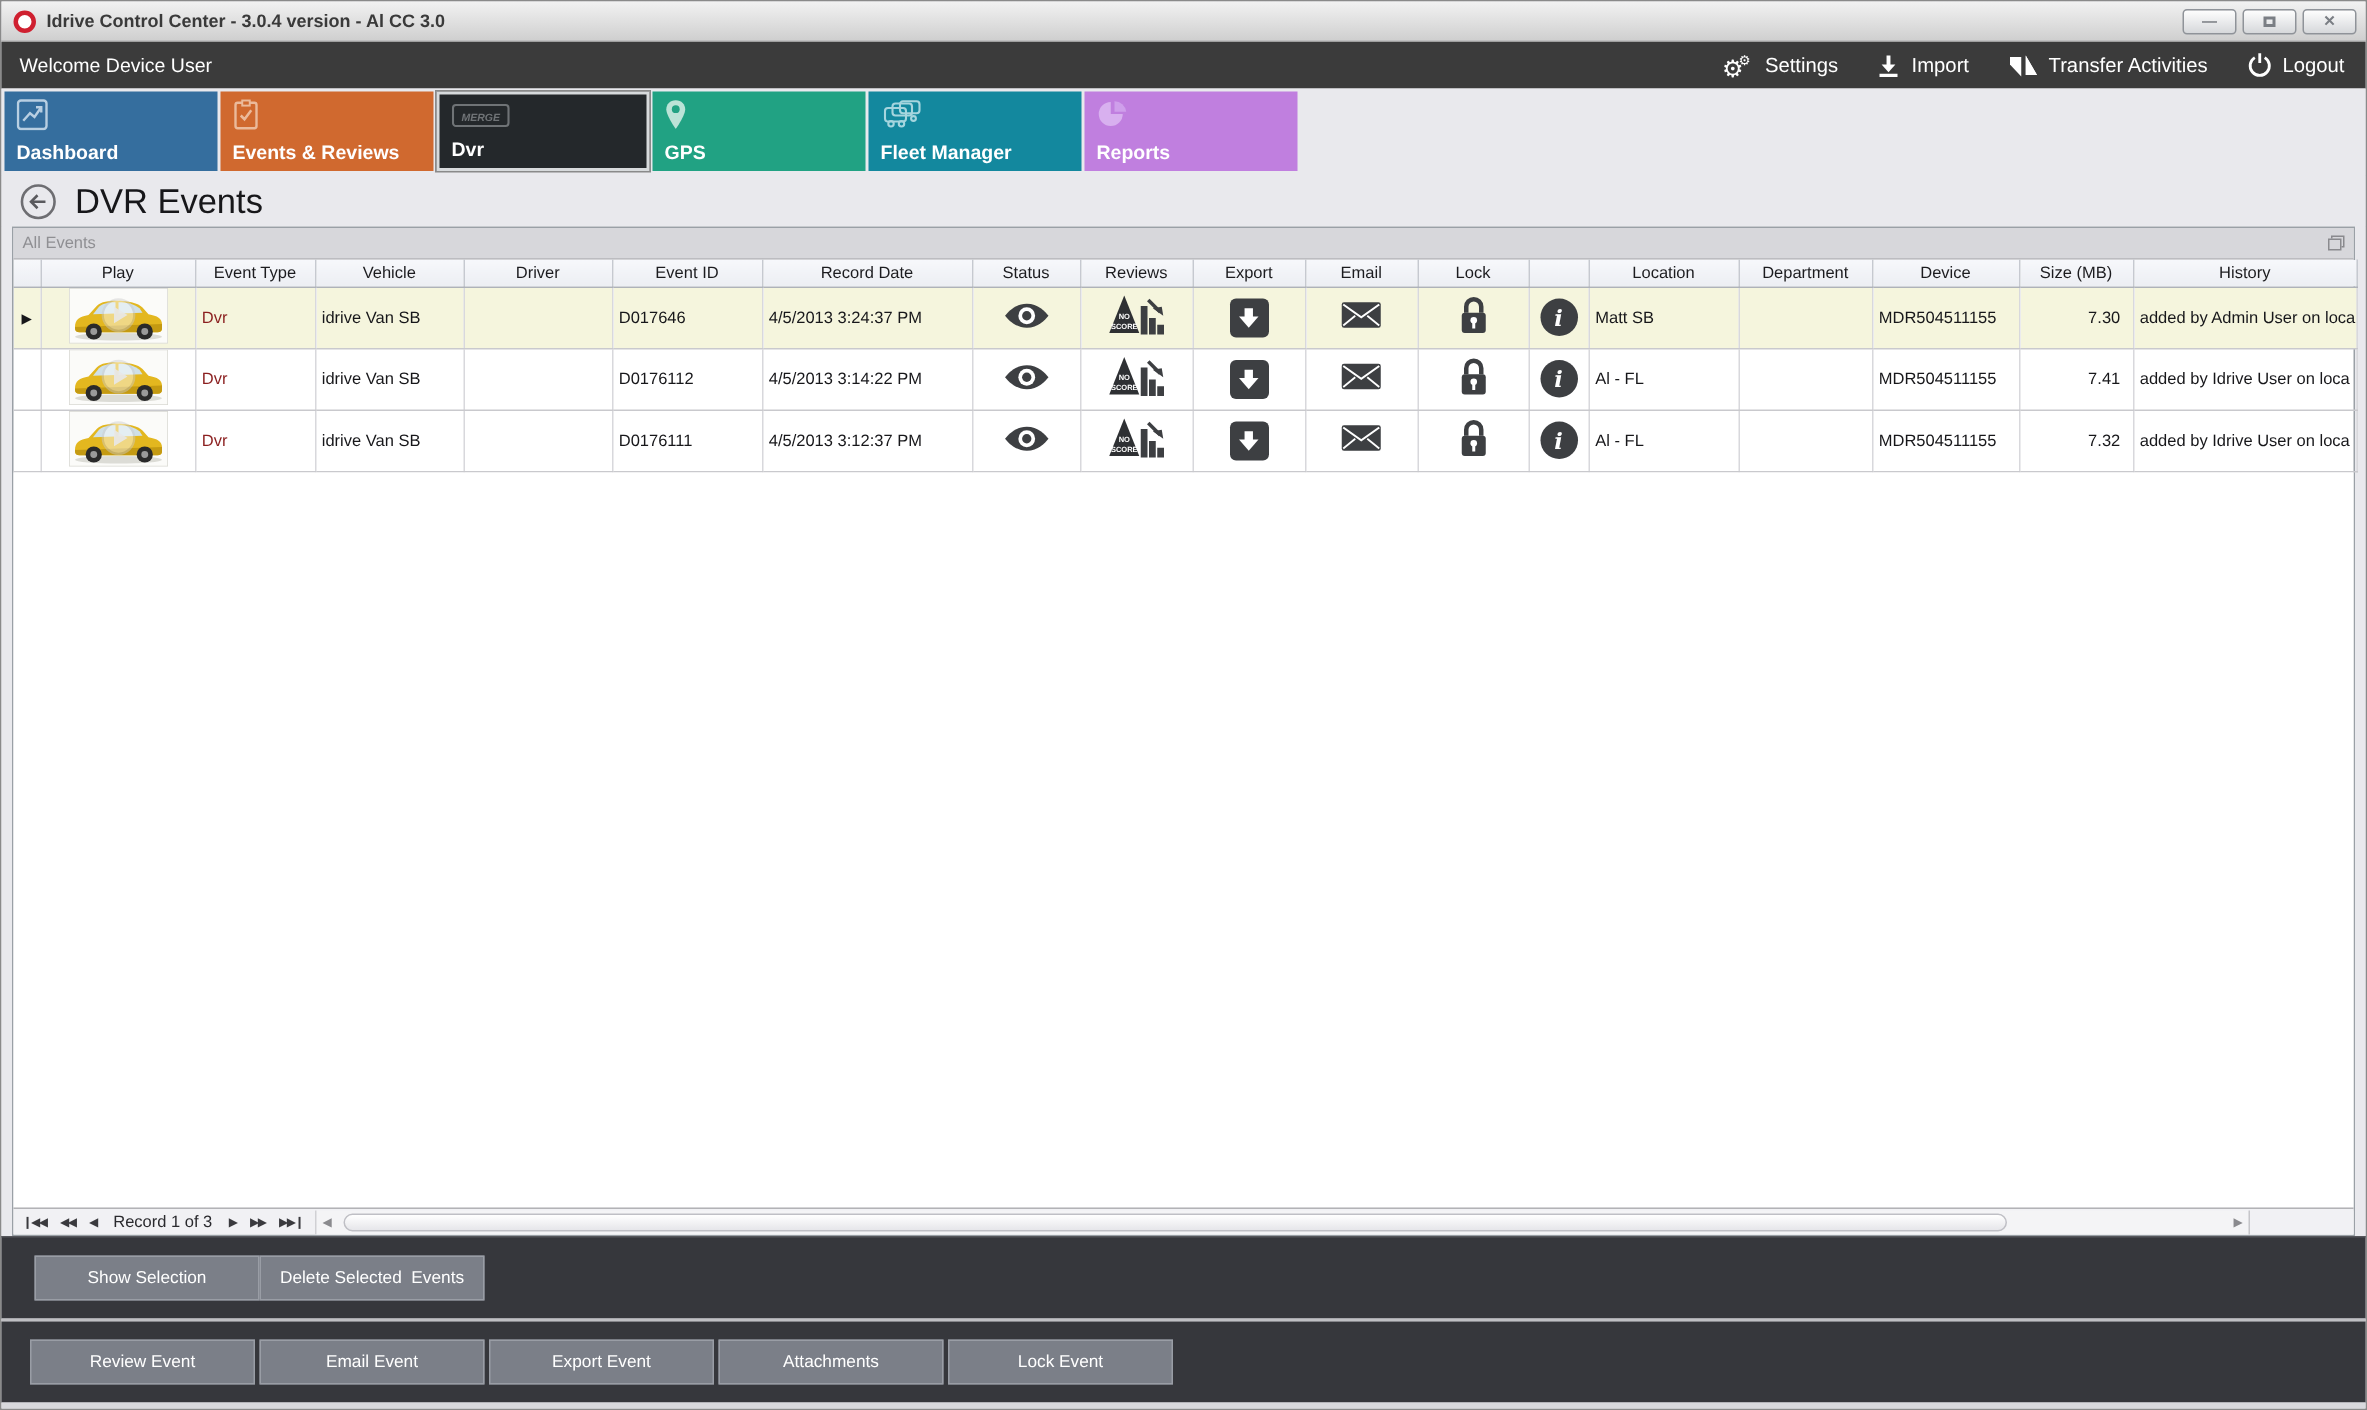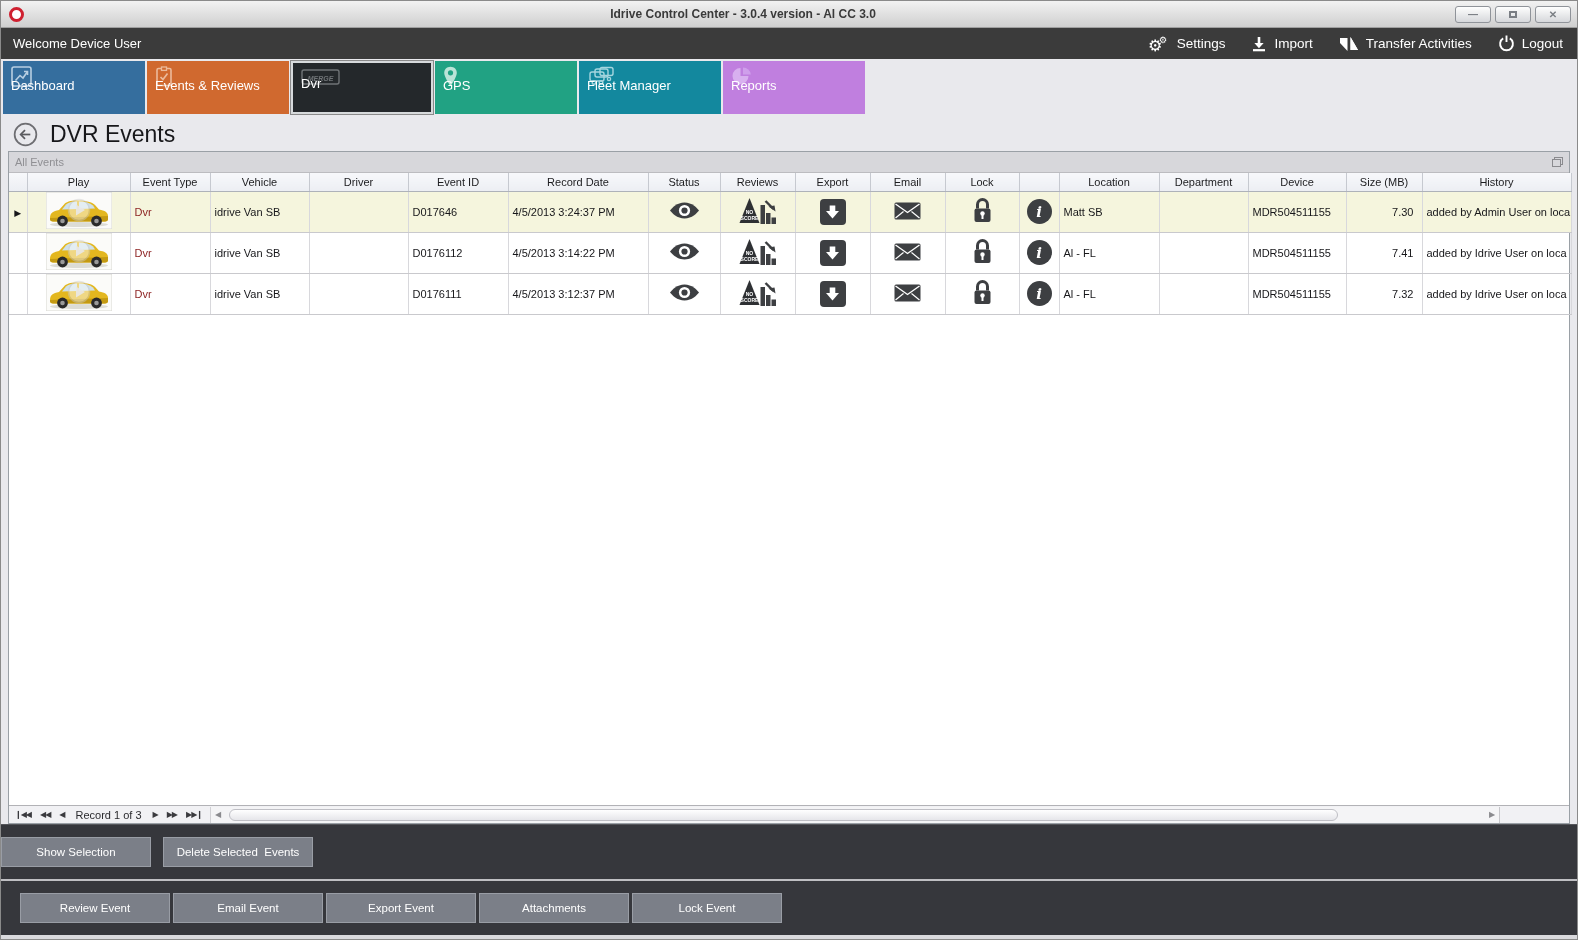--- a/index.html
+++ b/index.html
@@ -1,38 +1,38 @@
 <!DOCTYPE html>
 <html><head>
 <meta charset="utf-8">
 <style>
   * { box-sizing: border-box; margin: 0; padding: 0; }
   html,body { width:1578px; height:940px; overflow:hidden; }
   body { font-family:"Liberation Sans", sans-serif; background:#e9e9ed; }
   .window { width:1578px; height:940px; border:1px solid #8a8a8a; display:flex; flex-direction:column; background:#e9e9ed; }
 
   
-  .titlebar { height:27px; flex:0 0 27px; background:linear-gradient(#f2f2f2,#cfcfcf); border-bottom:1px solid #9f9f9f; display:flex; align-items:center; padding:0 6px;text-align:center; }
+  .titlebar { height:27px; flex:0 0 27px; background:linear-gradient(#f2f2f2,#cfcfcf); border-bottom:1px solid #9f9f9f; display:flex; align-items:center; padding:0 6px; }
   .app-icon { width:15px; height:15px; border-radius:50%; border:3px solid #cf2030; background:#fff; margin:0 7px 0 2px; }
   .titlebar-text { font-size:12px; font-weight:bold; color:#3a3a3a; flex:1; }
   .win-btns { display:flex; gap:4px; }
   .win-btn { width:36px; height:17px; border:1px solid #8f9399; border-radius:3px; background:linear-gradient(#fefefe,#d6d8db); color:#7a7e84; font-size:10px; font-weight:bold; display:flex; align-items:center; justify-content:center; cursor:default; }
   .win-btn .sq { width:8px; height:7px; border:2px solid #7a7e84; display:block; }
 
   
   .welcomebar { height:31px; flex:0 0 31px; background:#3b3b3b; color:#fff; display:flex; align-items:center; padding:0 14px 0 12px; }
   .welcome-text { font-size:13px; flex:1; }
   .top-actions { display:flex; align-items:center; gap:26px; }
   .top-action { display:flex; align-items:center; gap:7px; font-size:13.5px; color:#fff; cursor:default; }
   .top-action svg { display:block; }
 
   
   .tiles { height:58px; flex:0 0 58px; display:flex; align-items:flex-start; padding:2px 0 0 2px; gap:2px; background:#e9e9ed; }
   .tile { width:142px; height:53px; position:relative; color:#fff; padding:5px 8px; cursor:default; }
-  .tile .tile-label { position:absolute; left:8px; bottom:21px; font-size:13px; font-weight:normal; }
+  .tile .tile-label { position:absolute; left:8px; bottom:5px; font-size:13px; font-weight:bold; }
   .tile .tile-icon { position:absolute; left:8px; top:5px; opacity:.85; }
   .tile.selected { outline:1px solid #8a8a8a; border:2px solid #d7dadc; }
 
   
   .pageheader { height:34px; flex:0 0 34px; display:flex; align-items:center; padding-left:12px; gap:12px; background:#e9e9ed; }
   .back-btn { width:25px; height:25px; }
   .page-title { font-size:23px; color:#17171a; }
 
   
   .frame { flex:1; display:flex; flex-direction:column; padding:0 7px; background:#e9e9ed; min-height:0; }
@@ -60,21 +60,21 @@
   .recnav .nav-ic { font-size:8px; color:#3a3a3e; letter-spacing:-1px; cursor:default; }
   .rec-label { font-size:11px; margin:0 2px; }
   .hscroll { flex:1; height:16px; display:flex; align-items:center; background:#f4f4f6; border-left:1px solid #d0d0d4; }
   .hs-arrow { width:14px; font-size:8px; color:#8a8a8e; text-align:center; }
   .hs-track { flex:1; height:14px; position:relative; }
   .hs-thumb { position:absolute; left:4px; top:1px; height:12px; width:88%; background:linear-gradient(#ffffff,#e6e6ea); border:1px solid #bfbfc5; border-radius:7px; }
   .hs-end { width:70px; height:16px; border-left:1px solid #c6c6ca; background:#f1f1f4; }
 
   
   .darkpanel { background:#36373c; display:flex; align-items:center; }
-  .panel1 { height:55px; flex:0 0 55px; gap:12px; border-top:1px solid #55565b; }
+  .panel1 { height:55px; flex:0 0 55px; padding-left:22px; gap:0; border-top:1px solid #55565b; }
   .panel-sep { height:2px; flex:0 0 2px; background:#bfbfc3; }
   .panel2 { height:54px; flex:0 0 54px; padding-left:19px; gap:3px; }
   .gbtn { width:150px; height:30px; background:#7b7f88; border:1px solid #999da5; color:#fff; font-size:11.5px; font-family:"Liberation Sans",sans-serif; display:flex; align-items:center; justify-content:center; cursor:default; white-space:pre; }
   .bottomstrip { height:4px; flex:0 0 4px; background:#d9d9dd; }
 
   
   .sqicon { display:inline-flex; width:26px; height:26px; background:#3d3f42; border-radius:4px; align-items:center; justify-content:center; }
   .info-circle { display:inline-flex; width:25px; height:25px; border-radius:50%; background:#3d3f42; color:#fff; align-items:center; justify-content:center; font-family:"DejaVu Serif",serif; font-style:italic; font-weight:bold; font-size:15px; }
 </style>
 </head>

